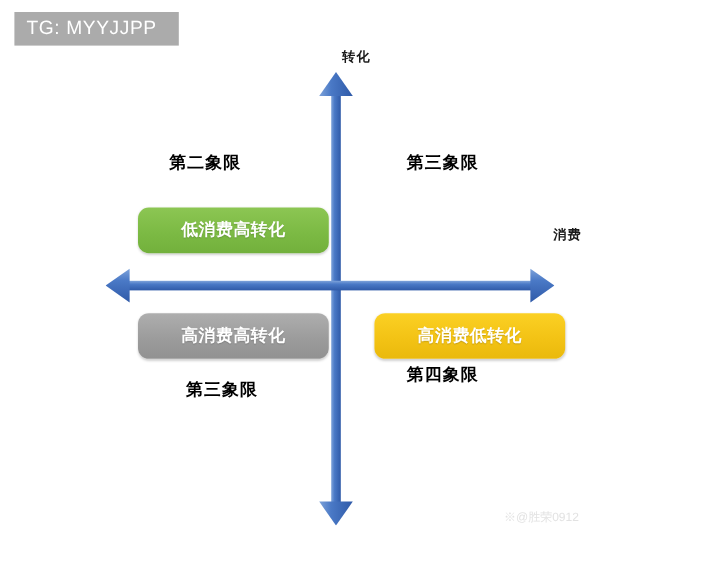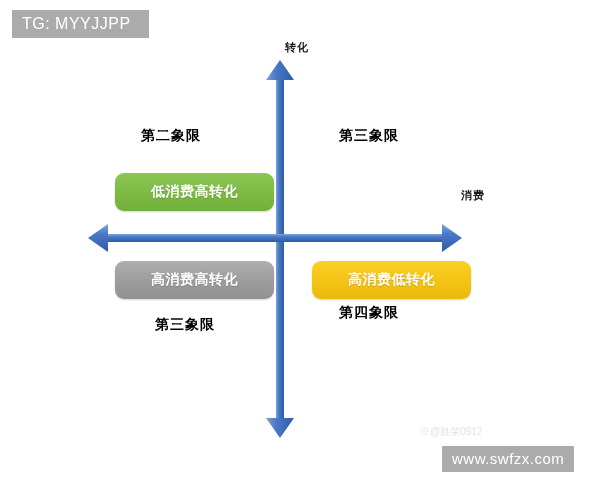--- a/index.html
+++ b/index.html
@@ -194,15 +194,14 @@
   <div class="quad-label" id="quad-label-q1">第三象限</div>
 
   <div class="pill" id="pill-q3">高消费高转化</div>
   <div class="quad-label" id="quad-label-q3">第三象限</div>
 
   <div class="pill" id="pill-q4">高消费低转化</div>
   <div class="quad-label" id="quad-label-q4">第四象限</div>
 
   <div id="wm-faint">※@胜荣0912</div>
 
-  <div class="wm-box" id="wm-bottom">www.swfzx.com</div>
 
 </div>
 
 </body></html>

